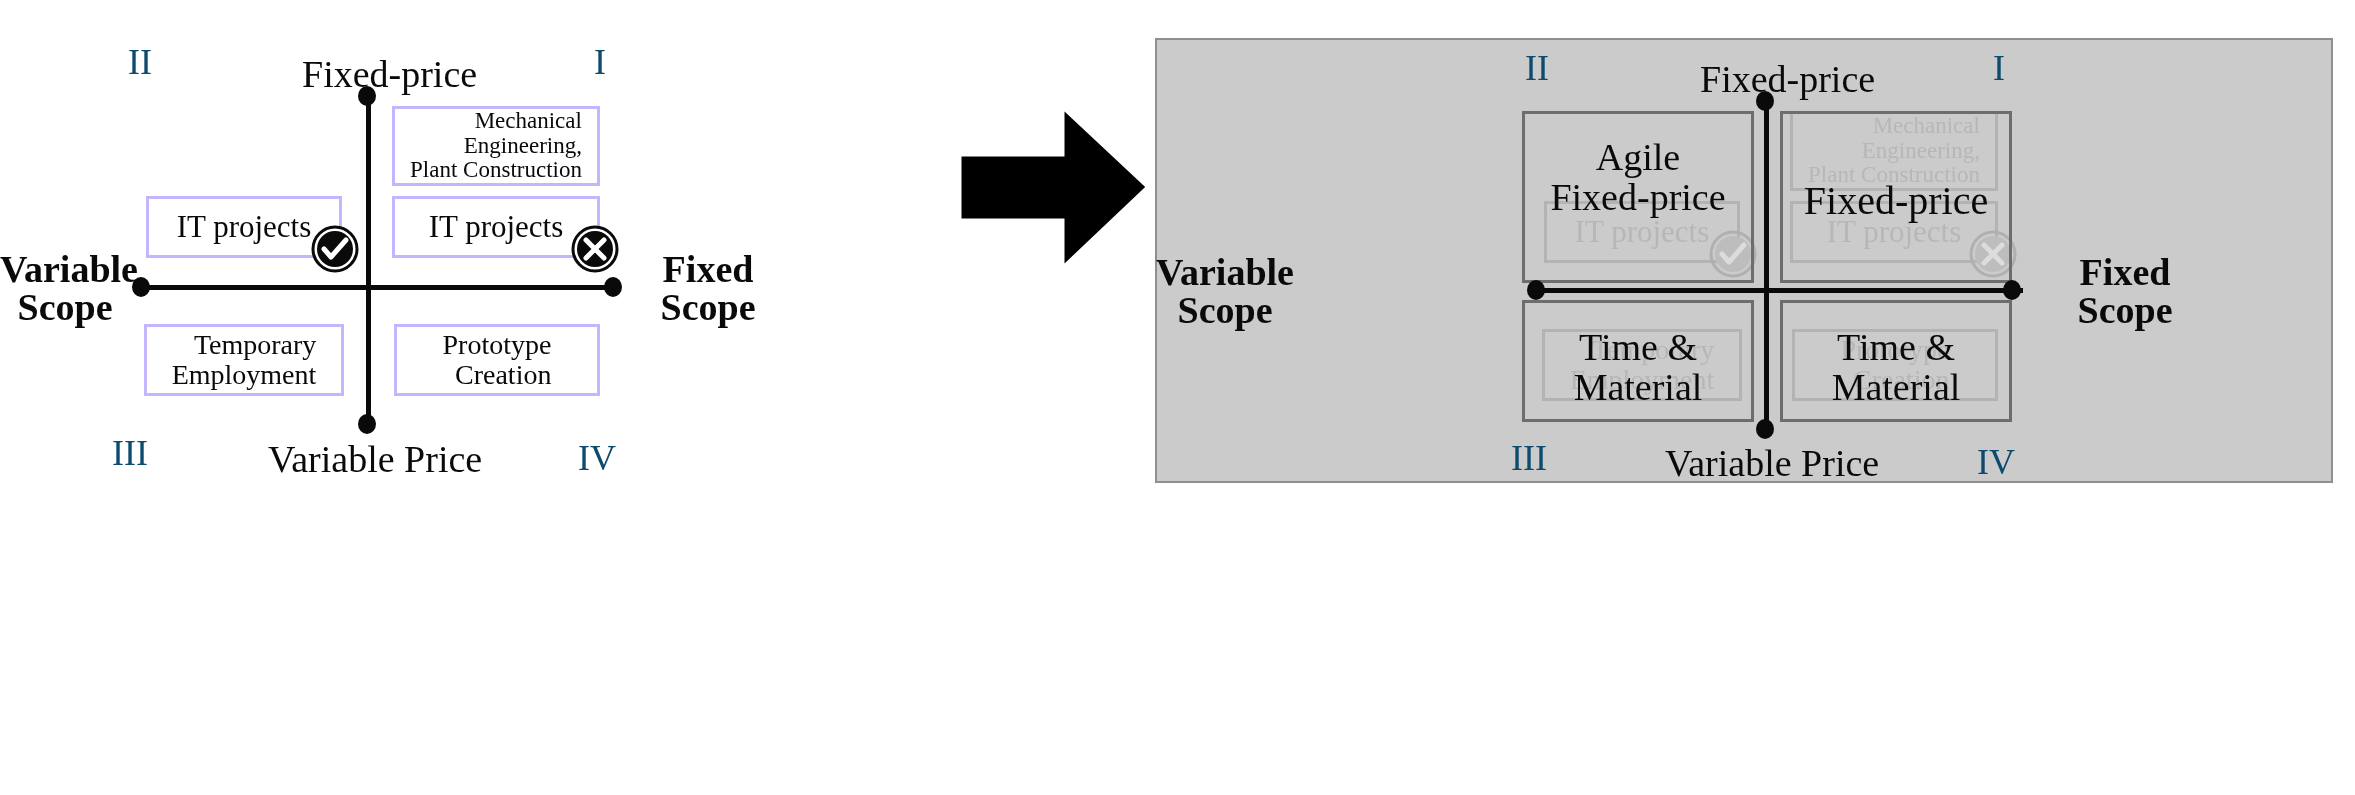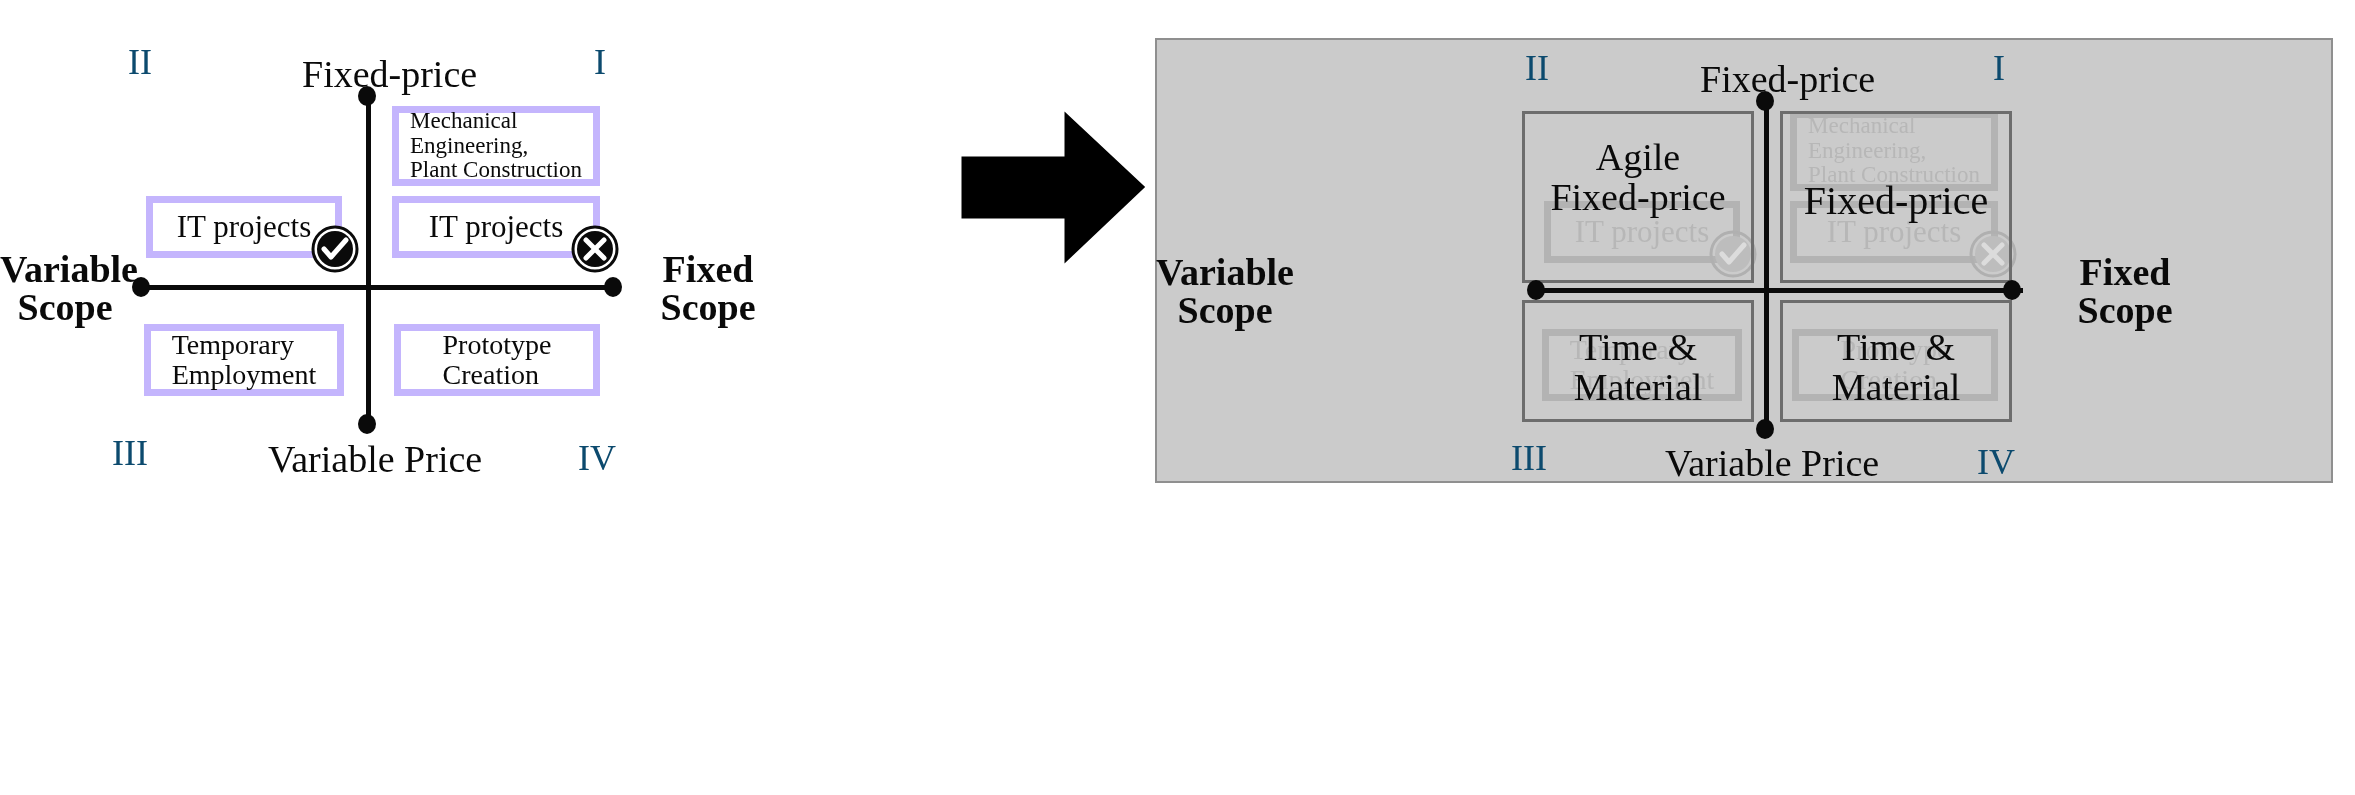--- a/index.html
+++ b/index.html
@@ -49,26 +49,26 @@
   }
   .quad-num {
     position: absolute;
     color: #0c4a6e;
     white-space: nowrap;
     line-height: 1.0;
   }
 
   .item-box {
     position: absolute;
-    border: 7px solid #c4b5fd;
+    border: 3px solid #c4b5fd;
     background: transparent;
     display: flex;
     align-items: center;
     justify-content: center;
-    text-align: left;
+    text-align: right;
     color: #0a0a0a;
     line-height: 1.06;
     box-sizing: border-box;
   }
 
   .badge {
     position: absolute;
     border-radius: 50%;
     box-sizing: border-box;
     display: flex;

